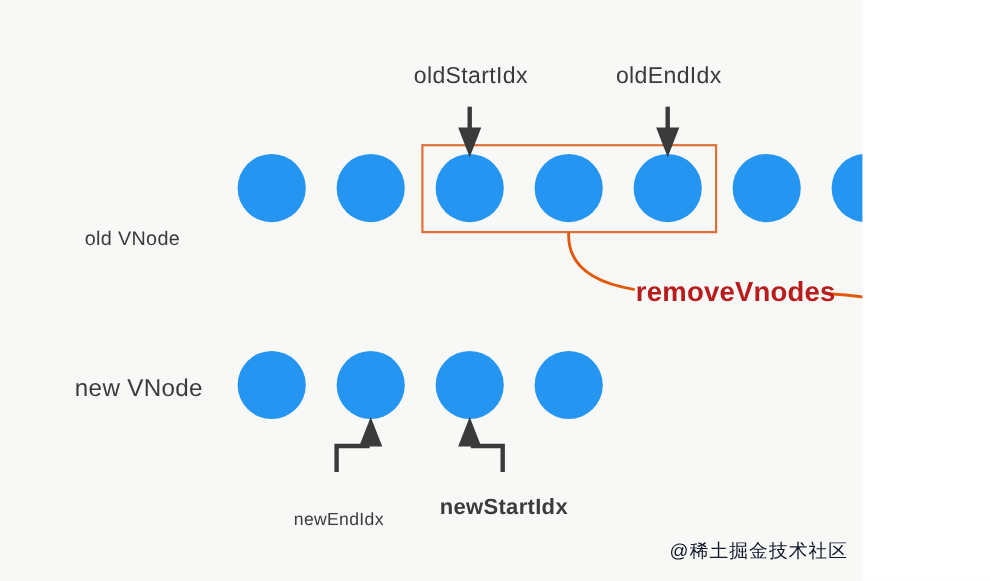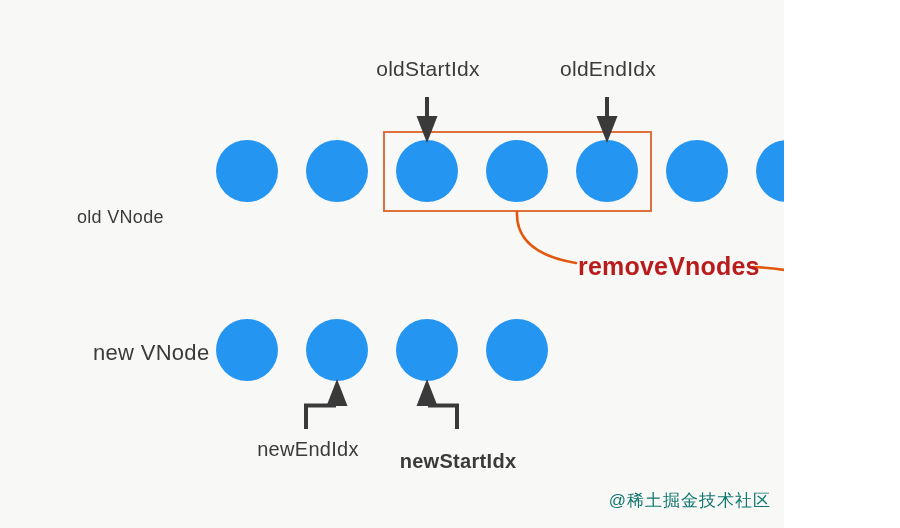--- a/index.html
+++ b/index.html
@@ -59,38 +59,38 @@
     z-index: 4;
     color: #3b3b3b;
     font-size: 21px;
     letter-spacing: 0.3px;
     white-space: nowrap;
   }
   .lbl.centered { transform: translateX(-50%); }
   #lbl-old-start { left: 428px; top: 57px; }
   #lbl-old-end   { left: 608px; top: 57px; }
   #lbl-row-old   { left: 77px;  top: 159px; font-size: 18px; margin-top: 48px; }
-  #lbl-row-new   { left: 68px;  top: 340px; font-size: 22px; margin-left: 25px; }
-  #lbl-new-end   { left: 308px; top: 438px; font-size: 20px; }
+  #lbl-row-new   { left: 68px;  top: 340px; font-size: 22px; }
+  #lbl-new-end   { left: 308px; top: 464px; font-size: 16px; }
   #lbl-new-start { left: 458px; top: 450px; font-size: 20px; font-weight: bold; }
 
   #lbl-remove {
     left: 578px;
     top: 252px;
     font-size: 25px;
     font-weight: bold;
     color: #b91c1c;
     letter-spacing: 0.2px;
   }
 
   #watermark {
     right: 13px;
     top: 489px;
     font-size: 17px;
-    color: #0f766e;
+    color: #0f172a;
     letter-spacing: 1px;
     z-index: 4;
   }
 </style>
 </head>
 <body>
 
 <div id="canvas">
 
   <div id="old-row" class="node-row">

